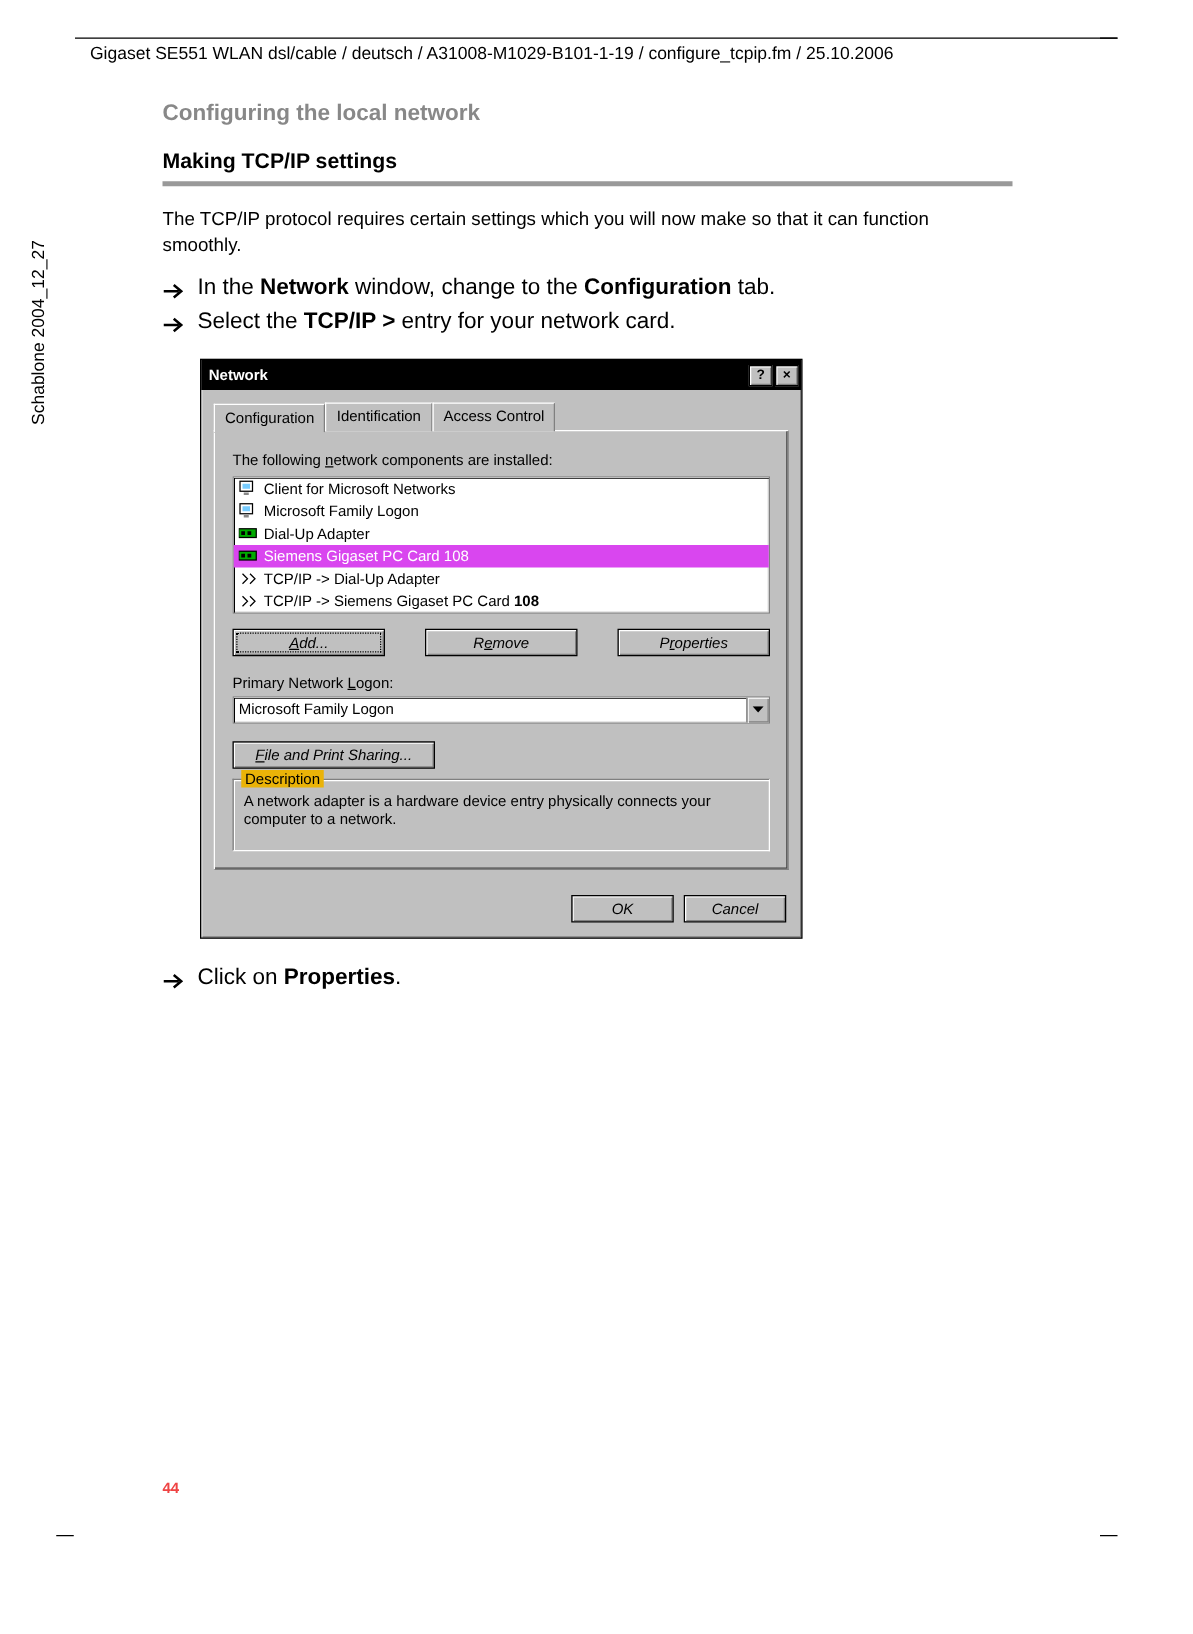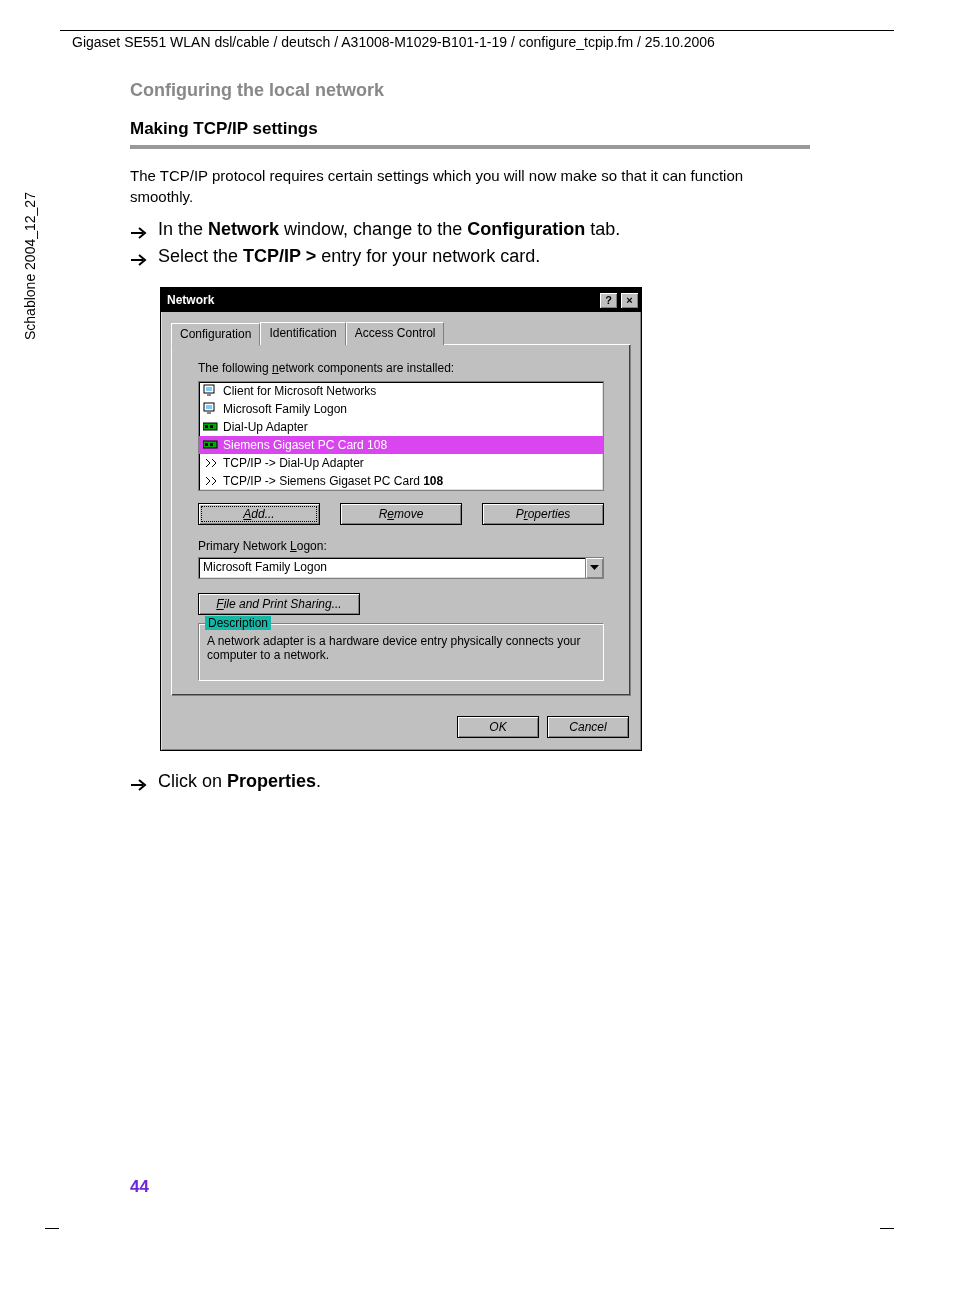--- a/index.html
+++ b/index.html
@@ -136,21 +136,21 @@
     border-bottom: 1px solid #c0c0c0;
     z-index: 2;
     position: relative;
     top: 1px;
     padding-bottom: 4px;
   }
   .tab-page {
     border: 1px solid #808080;
     border-top-color: #fff;
     border-left-color: #fff;
-    padding: 16px 26px 14px;
+    padding: 16px 14px 14px;
     box-shadow: inset -1px -1px 0 #404040;
   }
   .listbox {
     background: #fff;
     border: 1px solid #808080;
     box-shadow: inset 1px 1px 0 #000, inset -1px -1px 0 #dfdfdf;
     margin-top: 6px;
     margin-bottom: 12px;
     padding: 0;
   }
@@ -221,41 +221,41 @@
     border-bottom-color: #fff;
     box-shadow: 1px 1px 0 #fff inset;
     padding: 10px 8px 18px;
     margin-top: 8px;
     position: relative;
   }
   .group-legend {
     position: absolute;
     top: -8px;
     left: 6px;
-    background: #14b8a6;
+    background: #eab308;
     padding: 0 3px;
     font-size: 12px;
   }
   .dialog-buttons {
     display: flex;
     justify-content: flex-end;
     gap: 8px;
     padding: 10px 12px 12px;
   }
   .dialog-buttons .win9x-btn {
     width: 80px;
   }
   .underline { text-decoration: underline; }
   .page-number {
     position: absolute;
     bottom: 110px;
     left: 130px;
-    font-size: 17px;
+    font-size: 12px;
     font-weight: bold;
-    color: #6d28d9;
+    color: #ef4444;
   }
   .footer-line {
     position: absolute;
     bottom: 78px;
     left: 45px;
     width: 14px;
     border-top: 1px solid #000;
   }
   .footer-line.right {
     left: auto;

